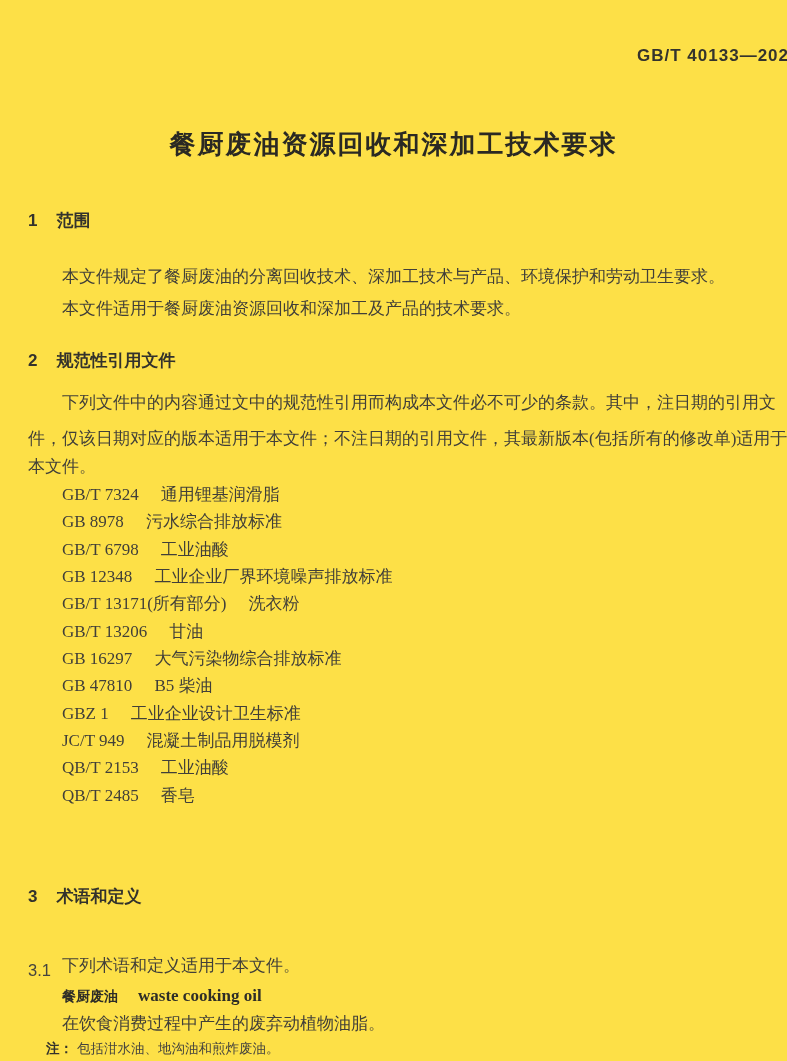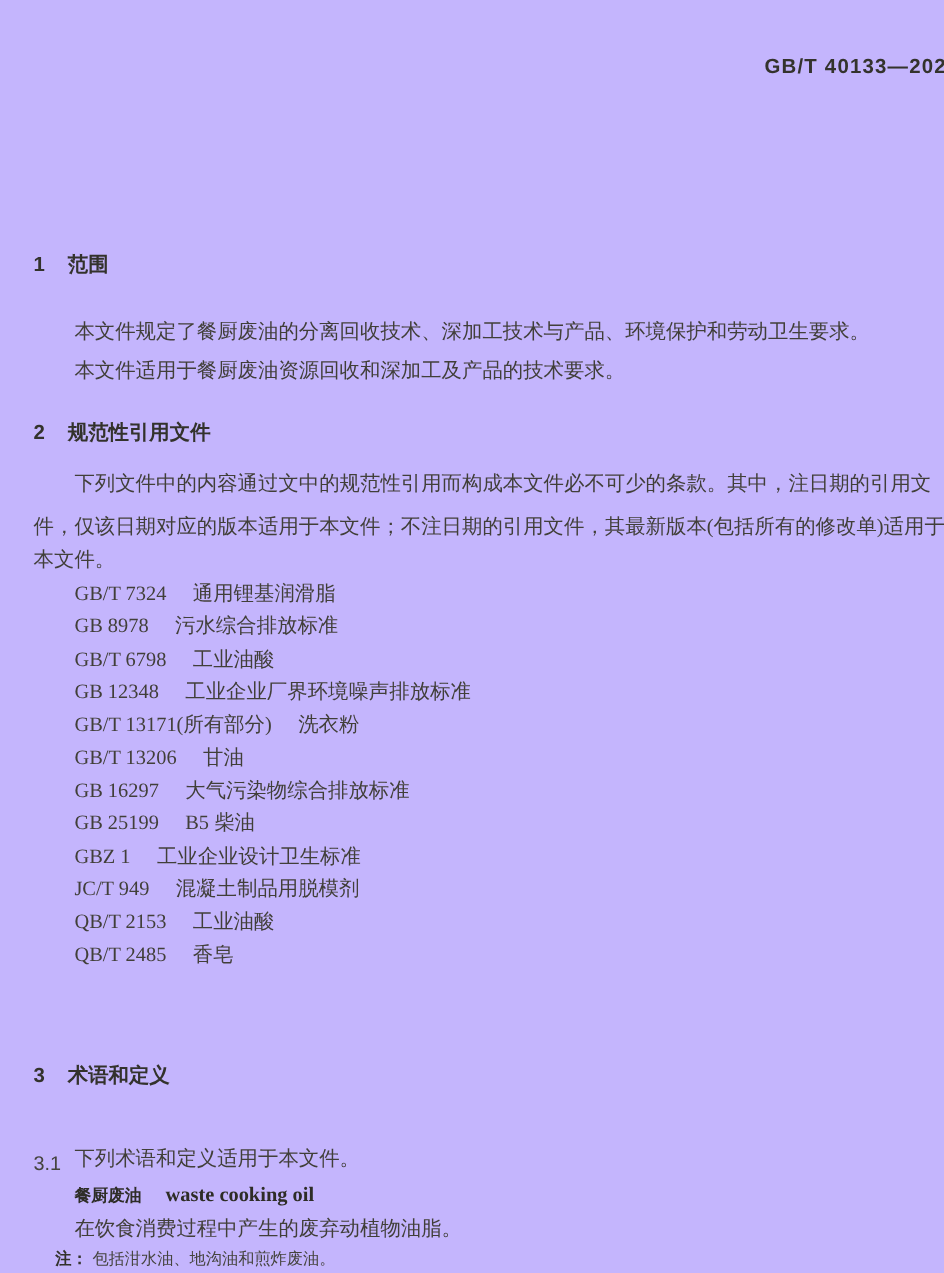--- a/index.html
+++ b/index.html
@@ -1,19 +1,19 @@
 <!DOCTYPE html>
 <html><head>
 <meta charset="utf-8">
 <style>
   html,body{margin:0;padding:0;background:#ffffff;}
   .page{
     position:relative;
     width:787px;height:1061px;
-    background:#c4b5fd;
+    background:#fde047;
     overflow:hidden;
     font-family:"Liberation Serif", serif;
     color:#413f39;
   }
   .header-code{
     position:absolute;top:46px;right:-2px;
     font-family:"Liberation Sans", sans-serif;
     font-weight:600;font-size:17px;letter-spacing:1px;
     color:#34332d;white-space:nowrap;
   }
@@ -70,20 +70,21 @@
     font-weight:bold;color:#33322c;margin-right:4px;
   }
 </style>
 </head>
 <body>
 
 <div class="page">
 
   <div class="header-code">GB/T 40133—202</div>
 
+  <h1 class="doc-title">餐厨废油资源回收和深加工技术要求</h1>
 
   <div class="sec-heading" style="top:209px;">
     <span class="sec-num">1</span>
     <span>范围</span>
   </div>
   <div class="body-line ind" style="top:266px;">本文件规定了餐厨废油的分离回收技术、深加工技术与产品、环境保护和劳动卫生要求。</div>
   <div class="body-line ind" style="top:298px;">本文件适用于餐厨废油资源回收和深加工及产品的技术要求。</div>
 
   <div class="sec-heading" style="top:349px;">
     <span class="sec-num">2</span>
@@ -116,21 +117,21 @@
       </div>
     <div class="ref-row">
         <span>GB/T 13206</span>
         <span>甘油</span>
       </div>
     <div class="ref-row">
         <span>GB 16297</span>
         <span>大气污染物综合排放标准</span>
       </div>
     <div class="ref-row">
-        <span>GB 25199</span>
+        <span>GB 47810</span>
         <span>B5 柴油</span>
       </div>
     <div class="ref-row">
         <span>GBZ 1</span>
         <span>工业企业设计卫生标准</span>
       </div>
     <div class="ref-row">
         <span>JC/T 949</span>
         <span>混凝土制品用脱模剂</span>
       </div>

